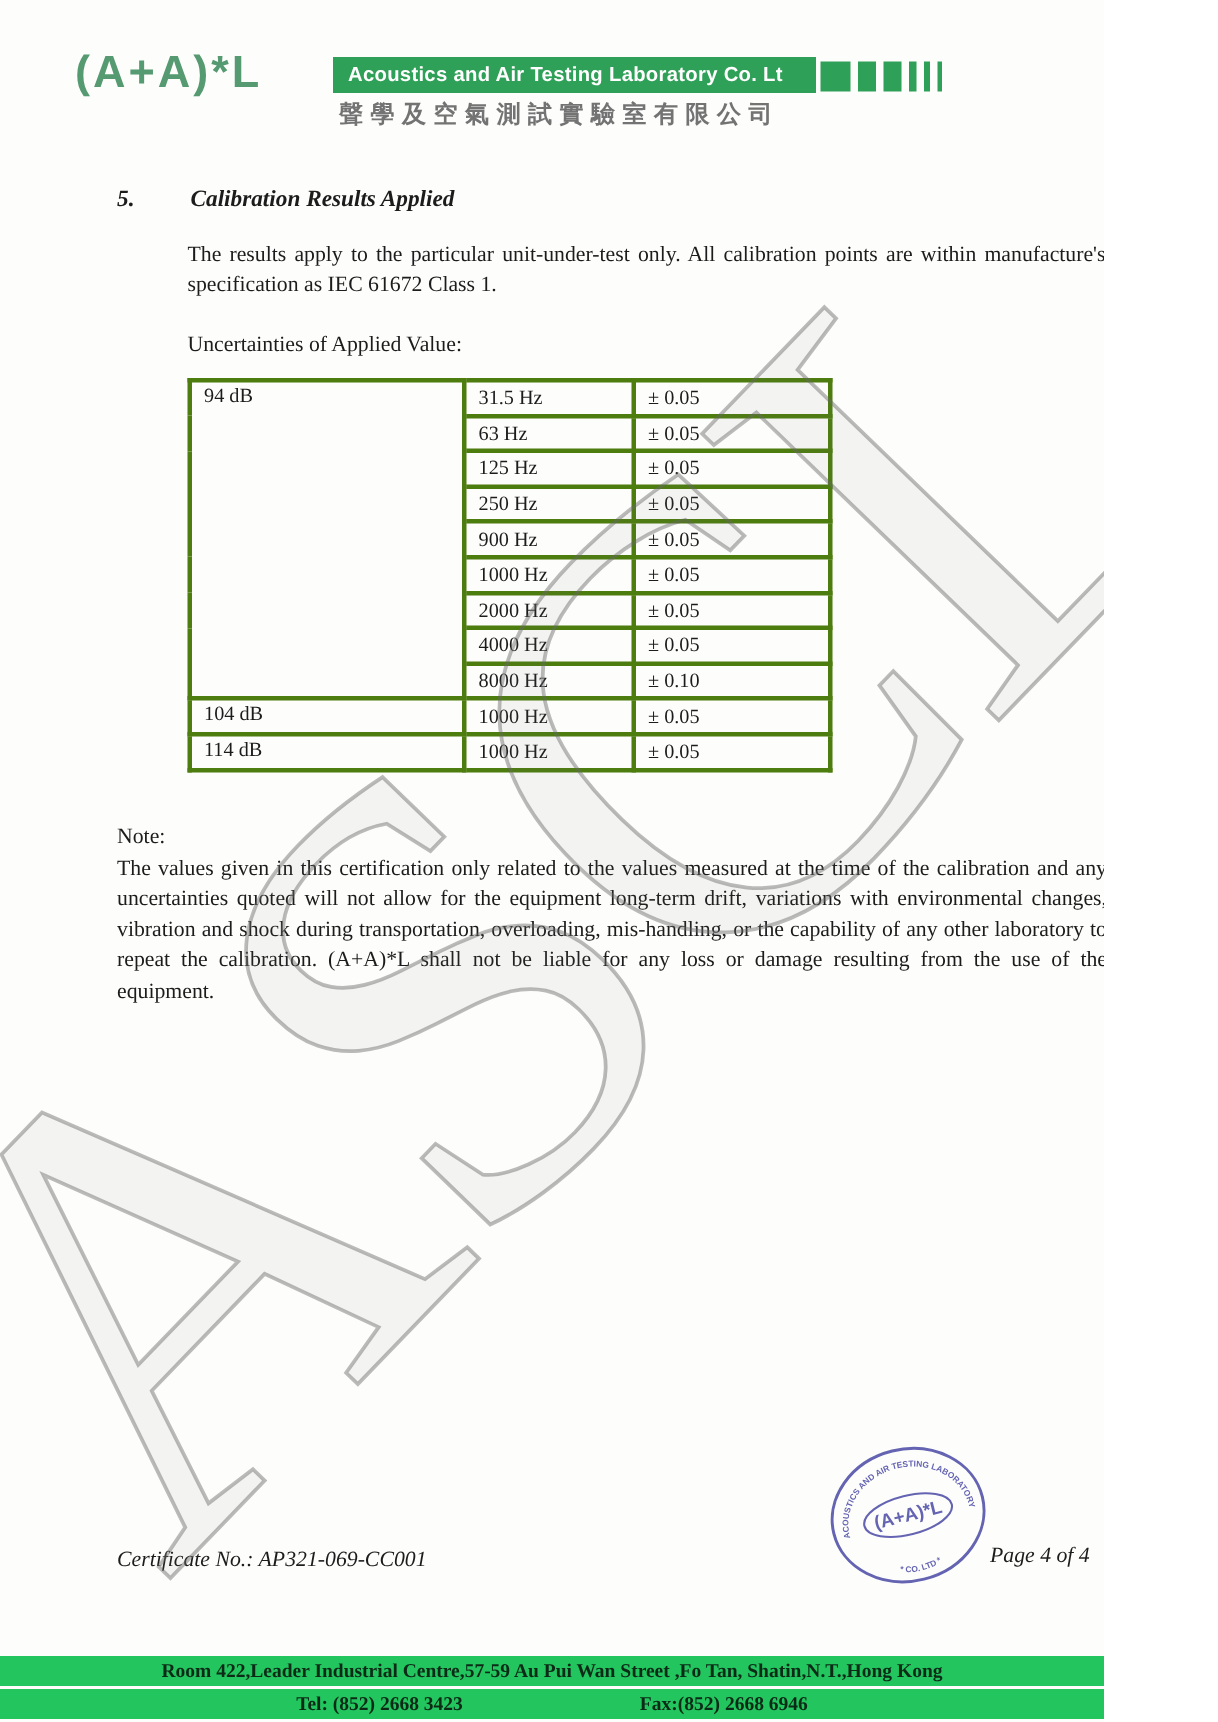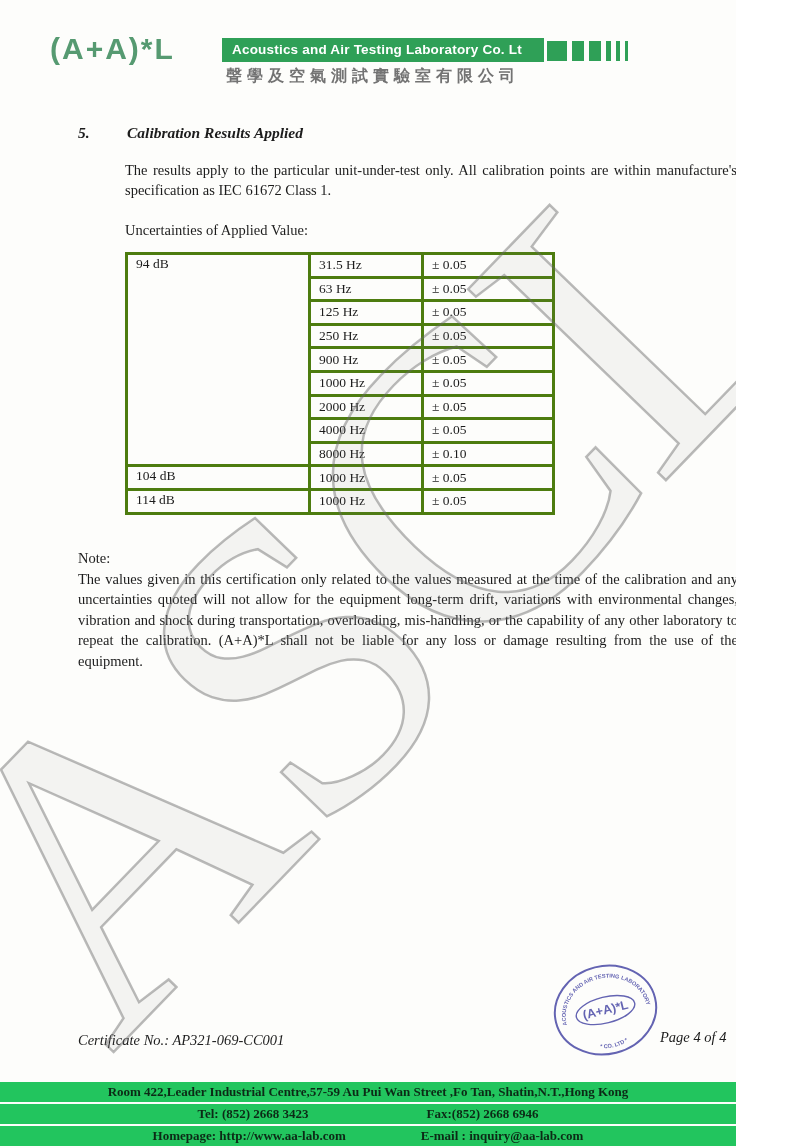--- a/index.html
+++ b/index.html
@@ -207,19 +207,15 @@
   </div>
 
   <div class="footer">
     <div class="stripe">
       <span>Room 422,Leader Industrial Centre,57-59 Au Pui Wan Street ,Fo Tan, Shatin,N.T.,Hong Kong</span>
     </div>
     <div class="stripe pair2">
       <span>Tel: (852) 2668 3423</span>
       <span>Fax:(852) 2668 6946</span>
     </div>
-    <div class="stripe pair3">
-      <span>Homepage: http://www.aa-lab.com</span>
-      <span>E-mail : inquiry@aa-lab.com</span>
-    </div>
   </div>
 
 </div>
 
 </body></html>

